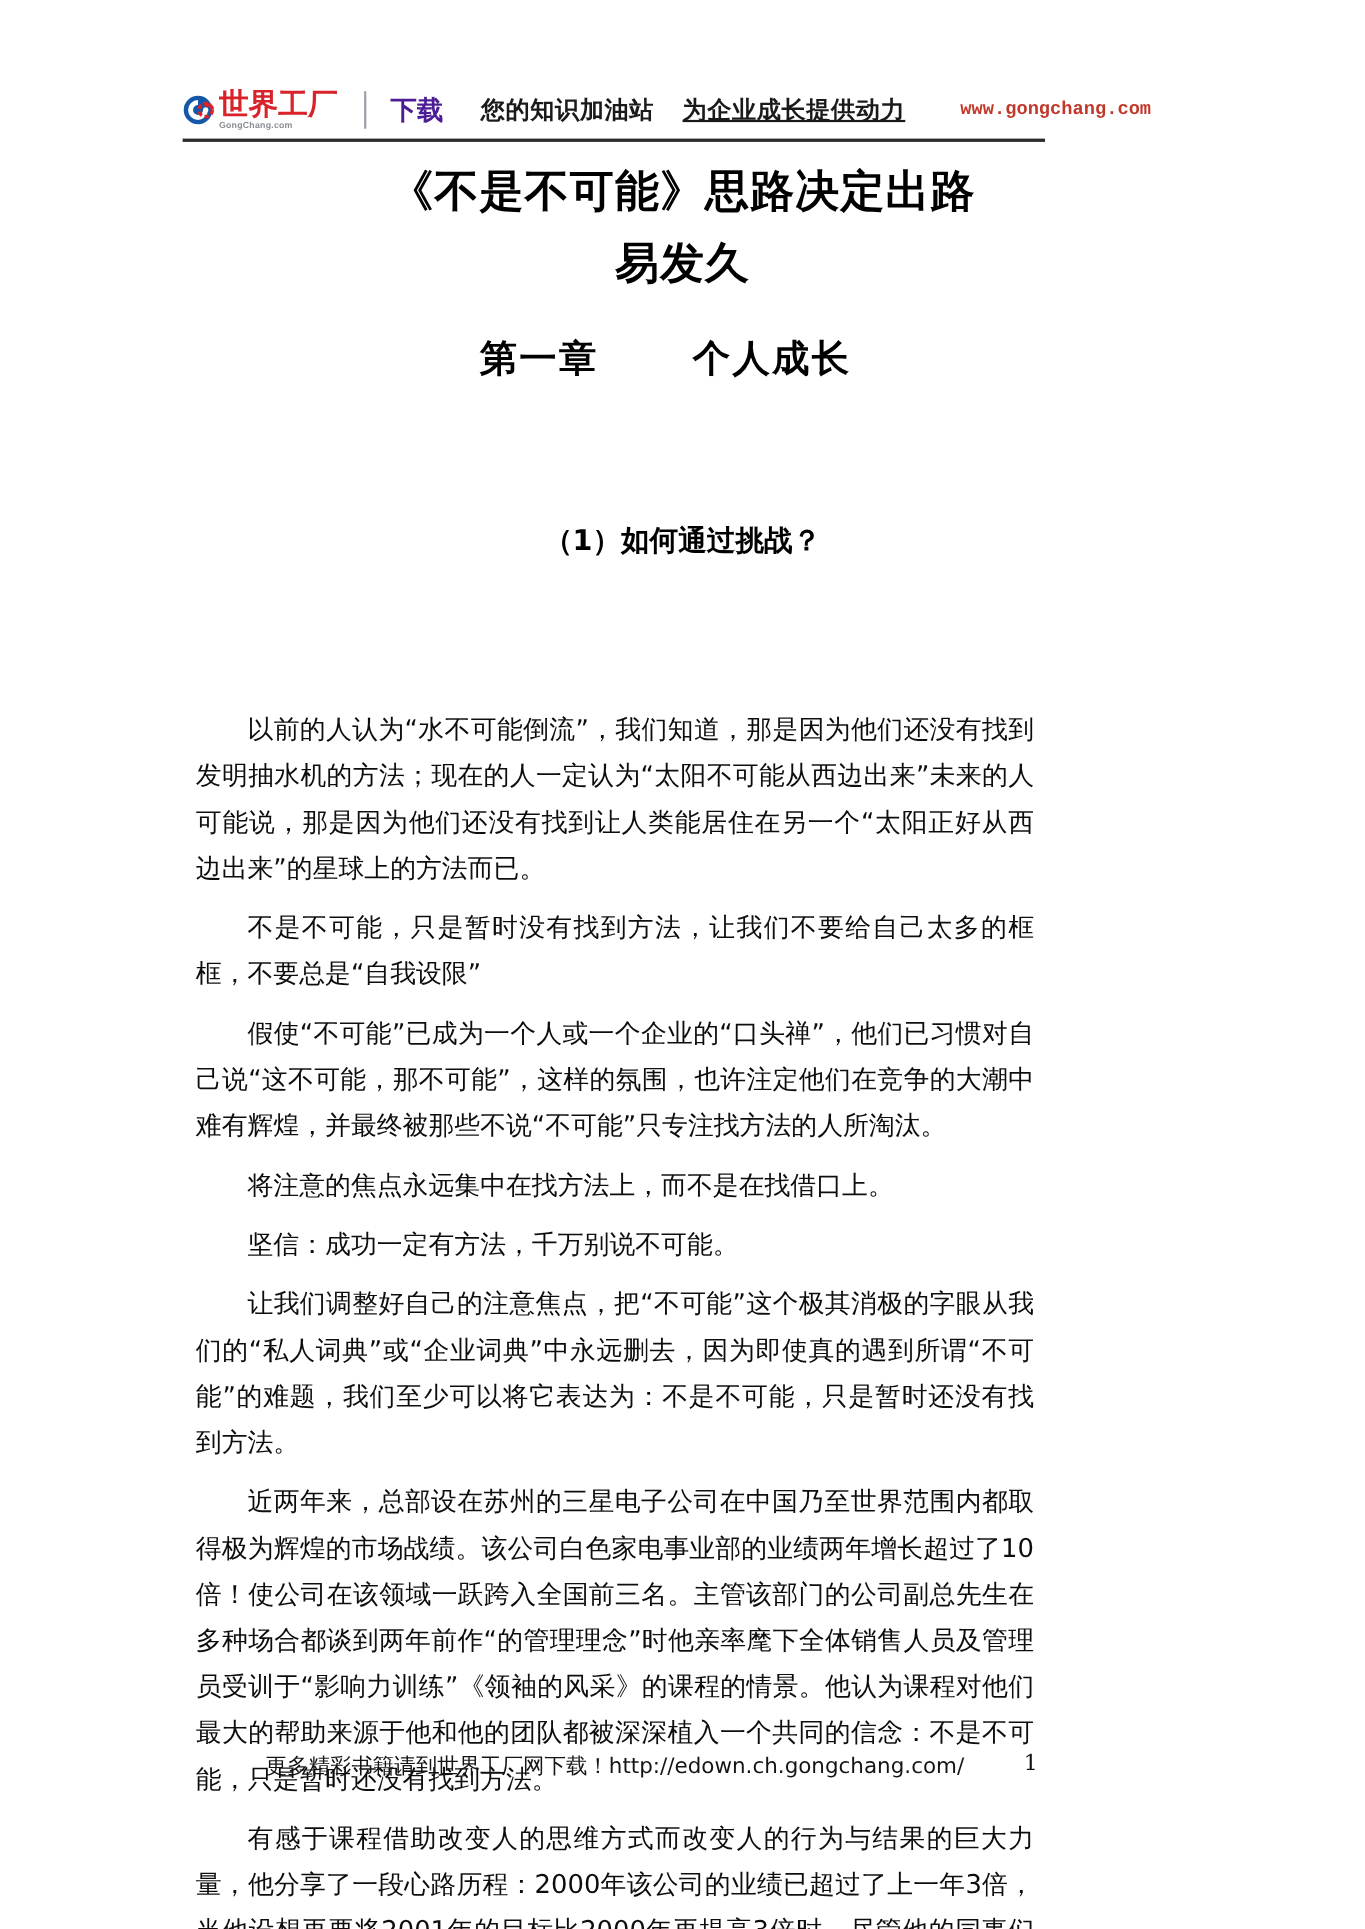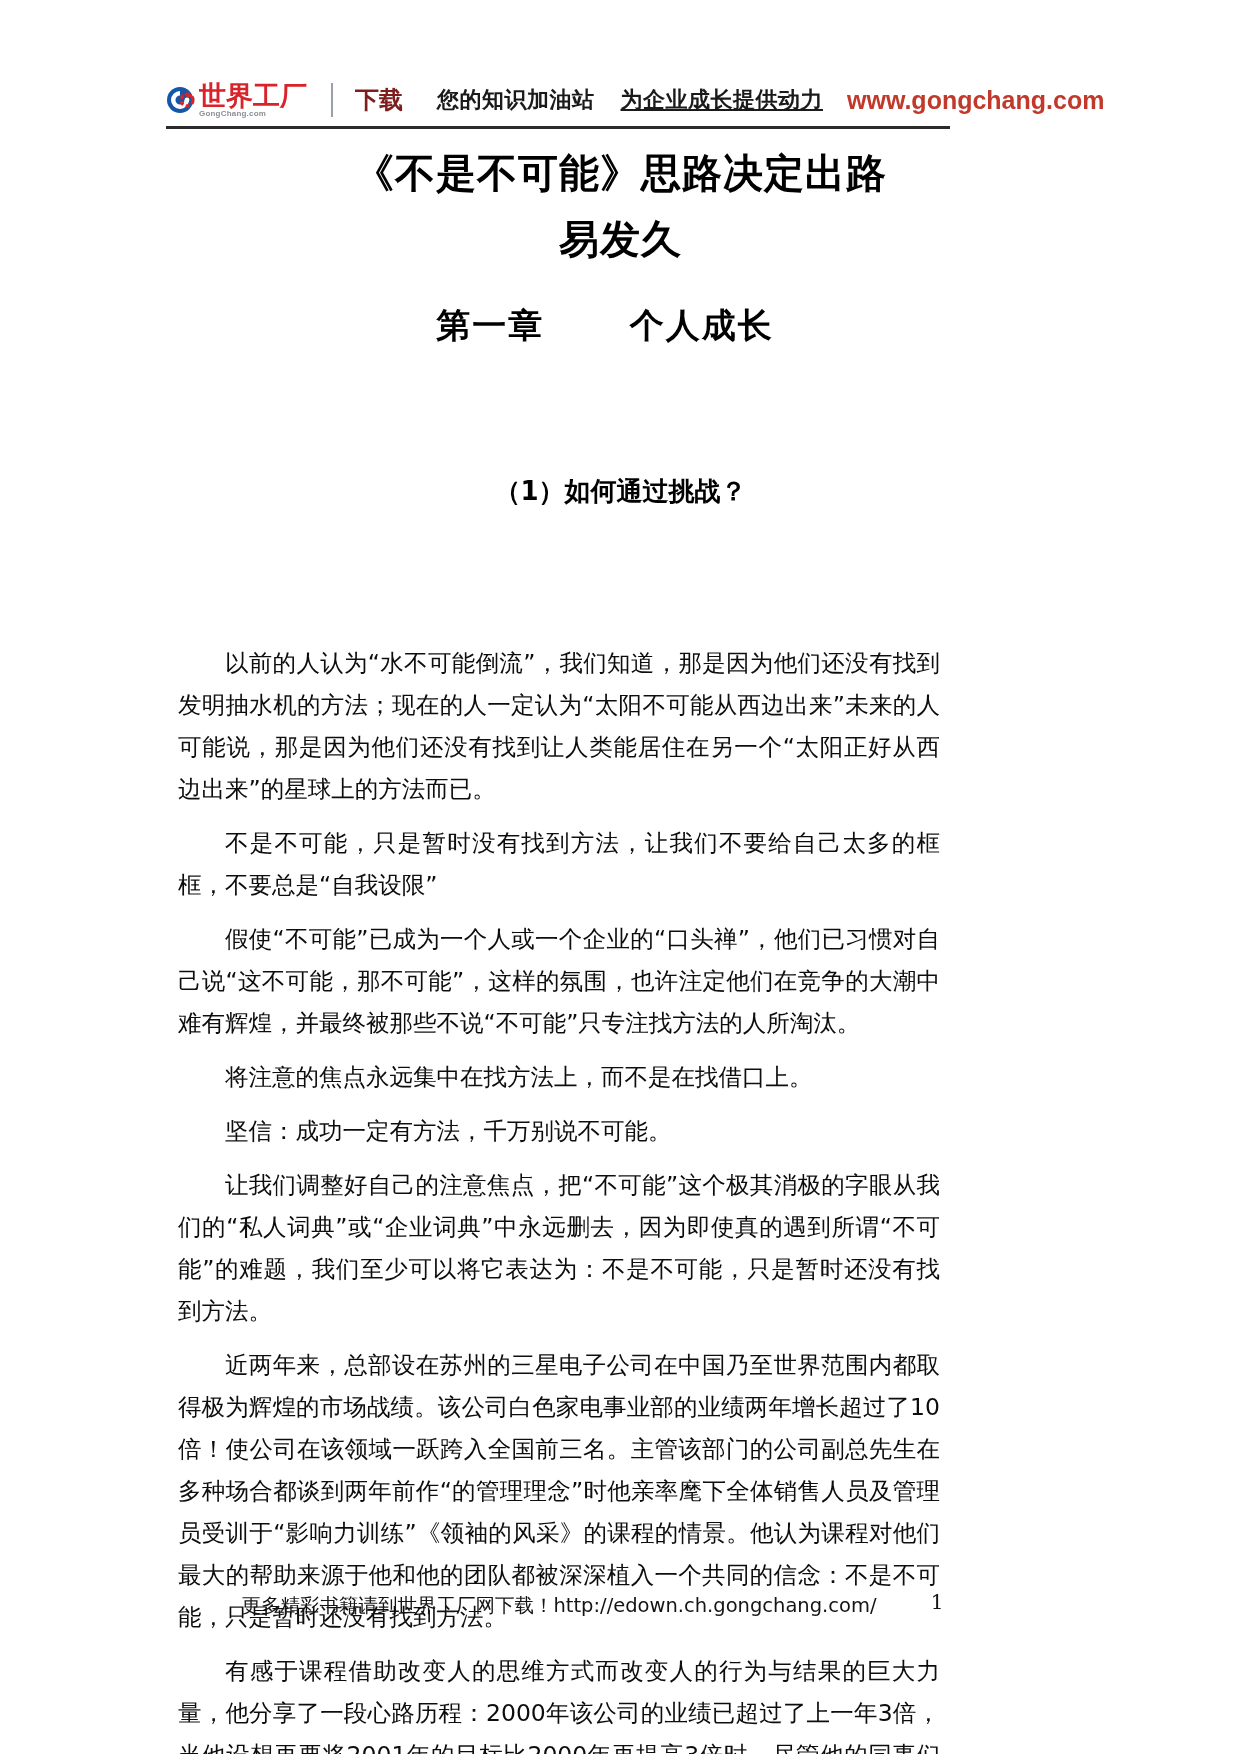--- a/index.html
+++ b/index.html
@@ -69,21 +69,21 @@
   .banner-divider {
     width: 2px;
     height: 34px;
     background: #9aa0a6;
     margin: 0 10px 0 4px;
     flex: 0 0 auto;
   }
   .banner-word {
     font-size: 24px;
     font-weight: 700;
-    color: #7f1d1d;
+    color: #4c1d95;
     flex: 0 0 auto;
     letter-spacing: 0px;
   }
   .banner-slogan {
     font-size: 22px;
     font-weight: 700;
     color: #1a1a1a;
     margin-left: 22px;
     flex: 0 0 auto;
     letter-spacing: 0.5px;
@@ -91,25 +91,25 @@
   .banner-slogan2 {
     font-size: 22px;
     font-weight: 700;
     color: #1a1a1a;
     margin-left: 14px;
     flex: 0 0 auto;
     letter-spacing: 0.5px;
     text-decoration: underline;
   }
   .banner-url {
-    font-family: Liberation Sans, sans-serif;
-    font-size: 25px;
+    font-family: Liberation Mono, monospace;
+    font-size: 17px;
     font-weight: 700;
     color: #c0392b;
-    margin-left: 12px;
+    margin-left: 38px;
     flex: 0 0 auto;
     letter-spacing: 0px;
   }
   .banner-rule {
     position: absolute;
     left: 166px;
     top: 126px;
     width: 784px;
     height: 3px;
     background: #2b2b2b;

